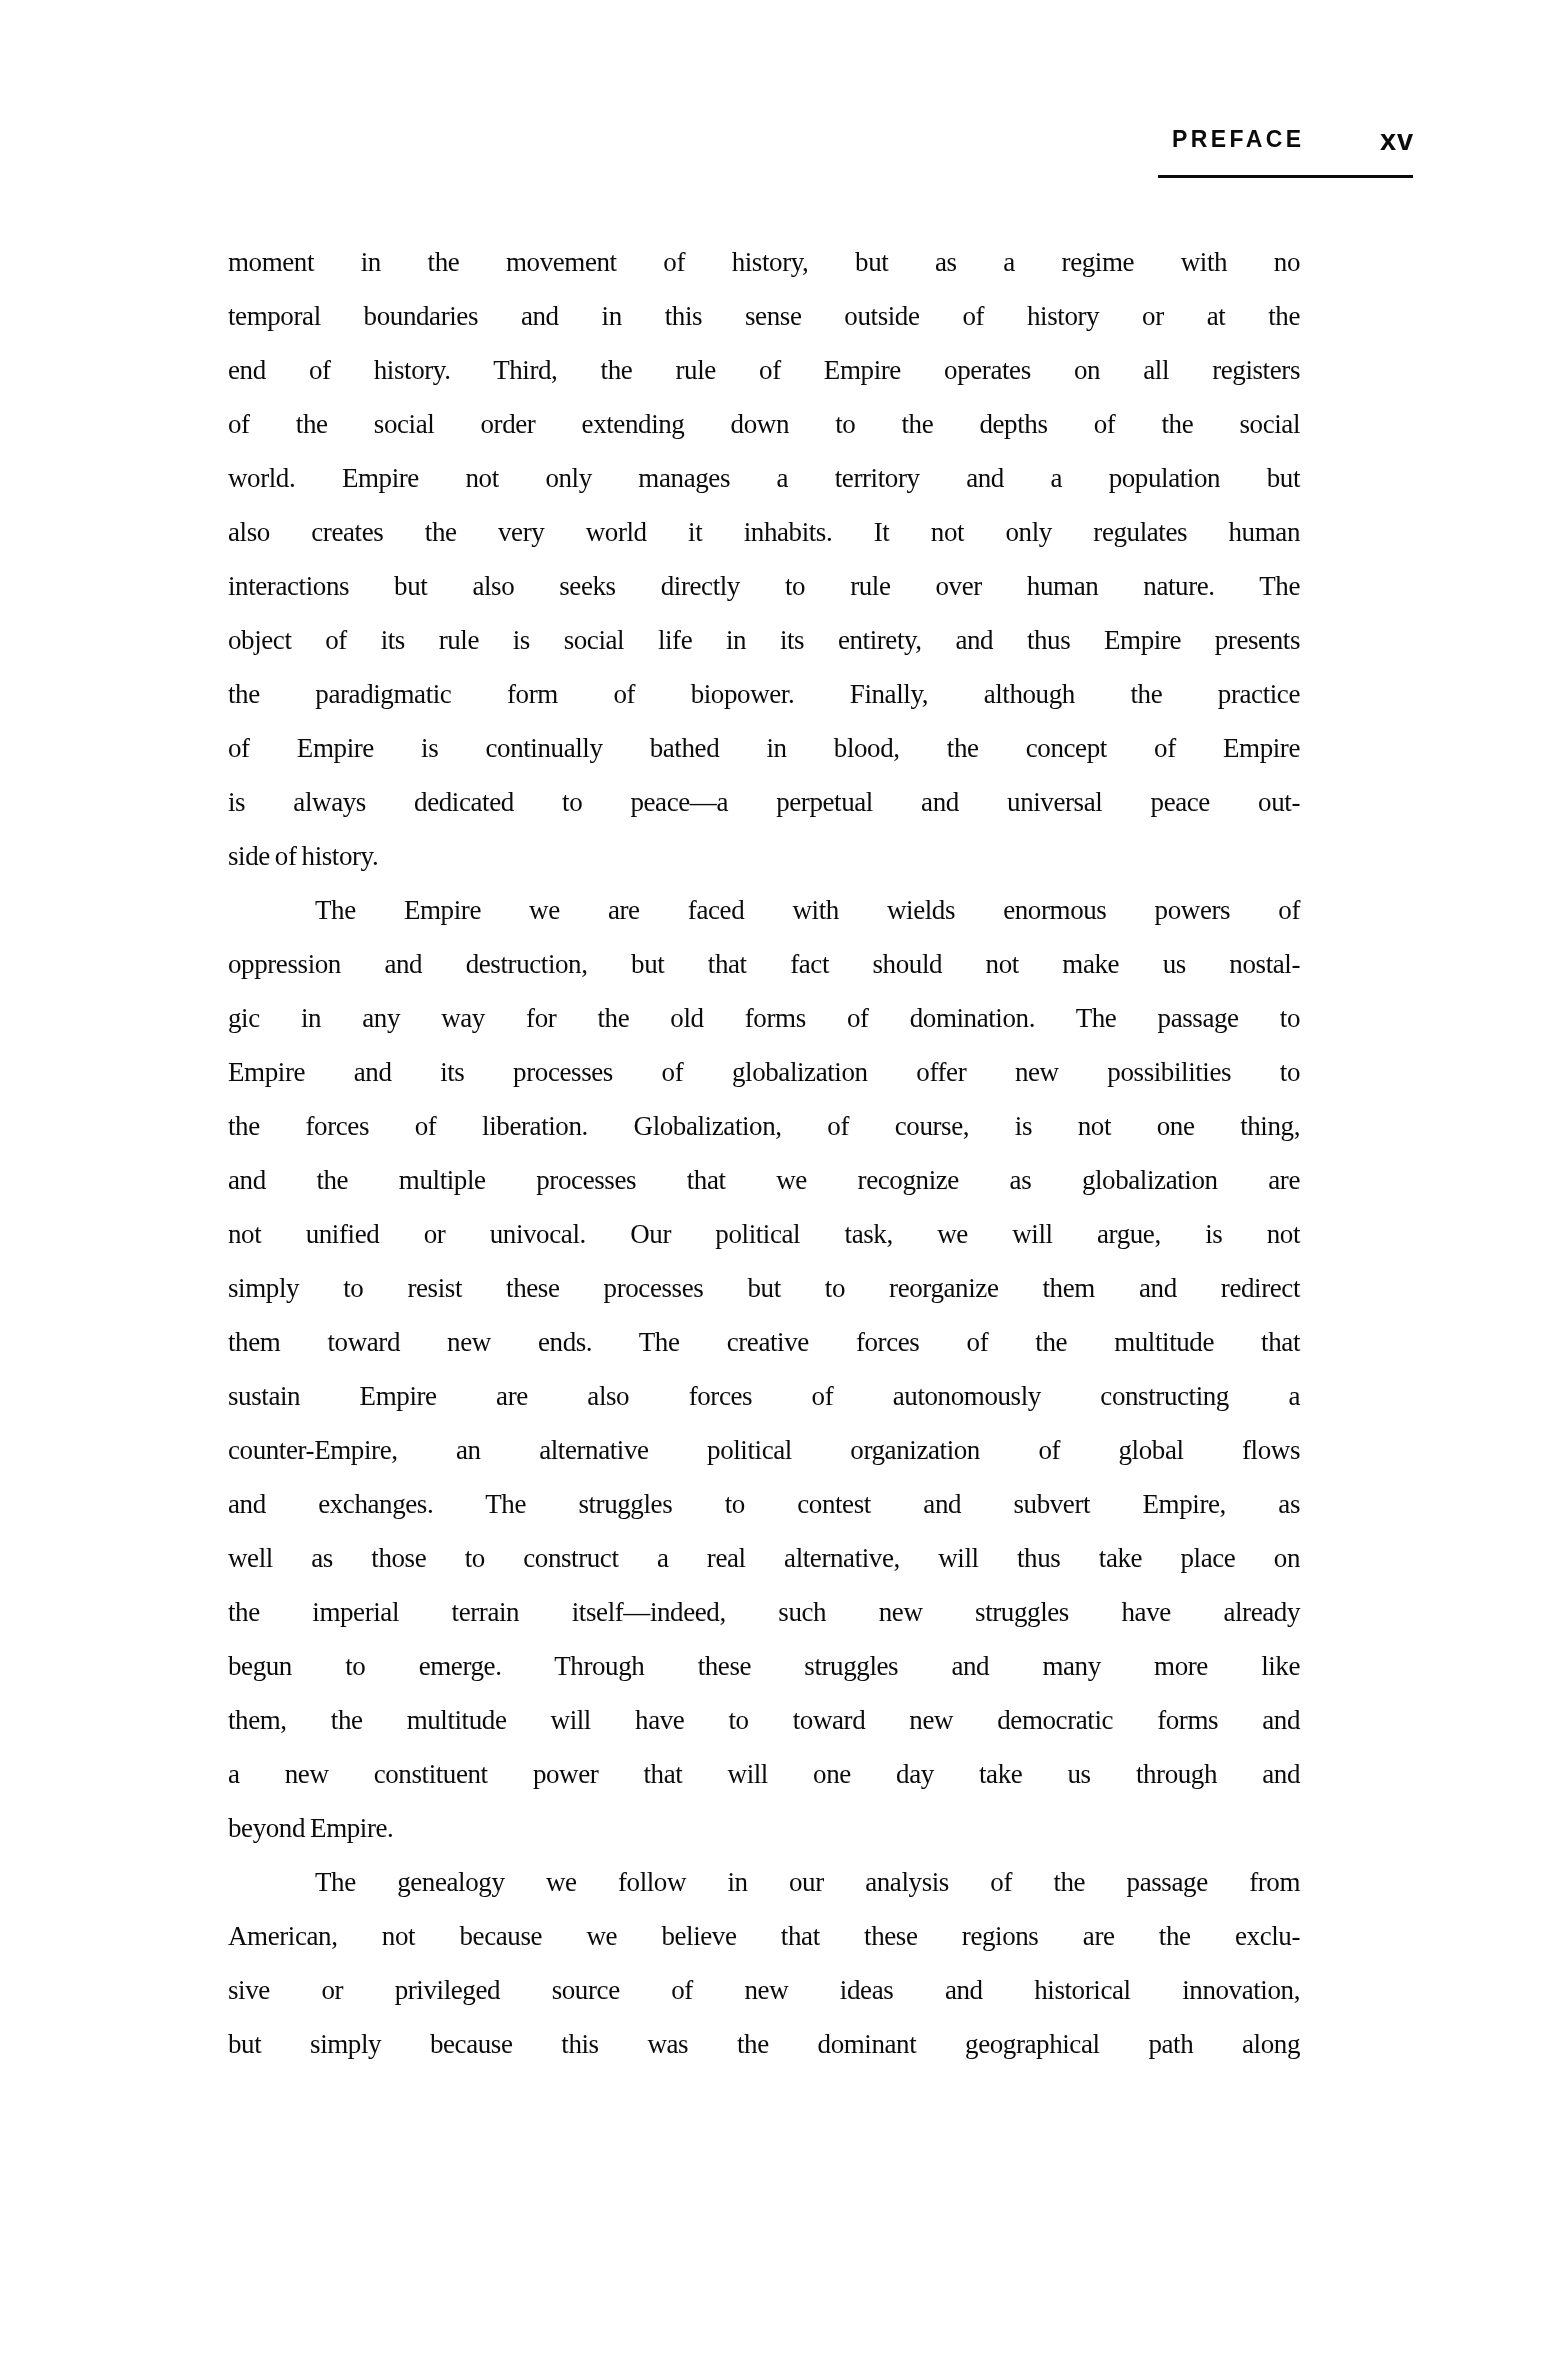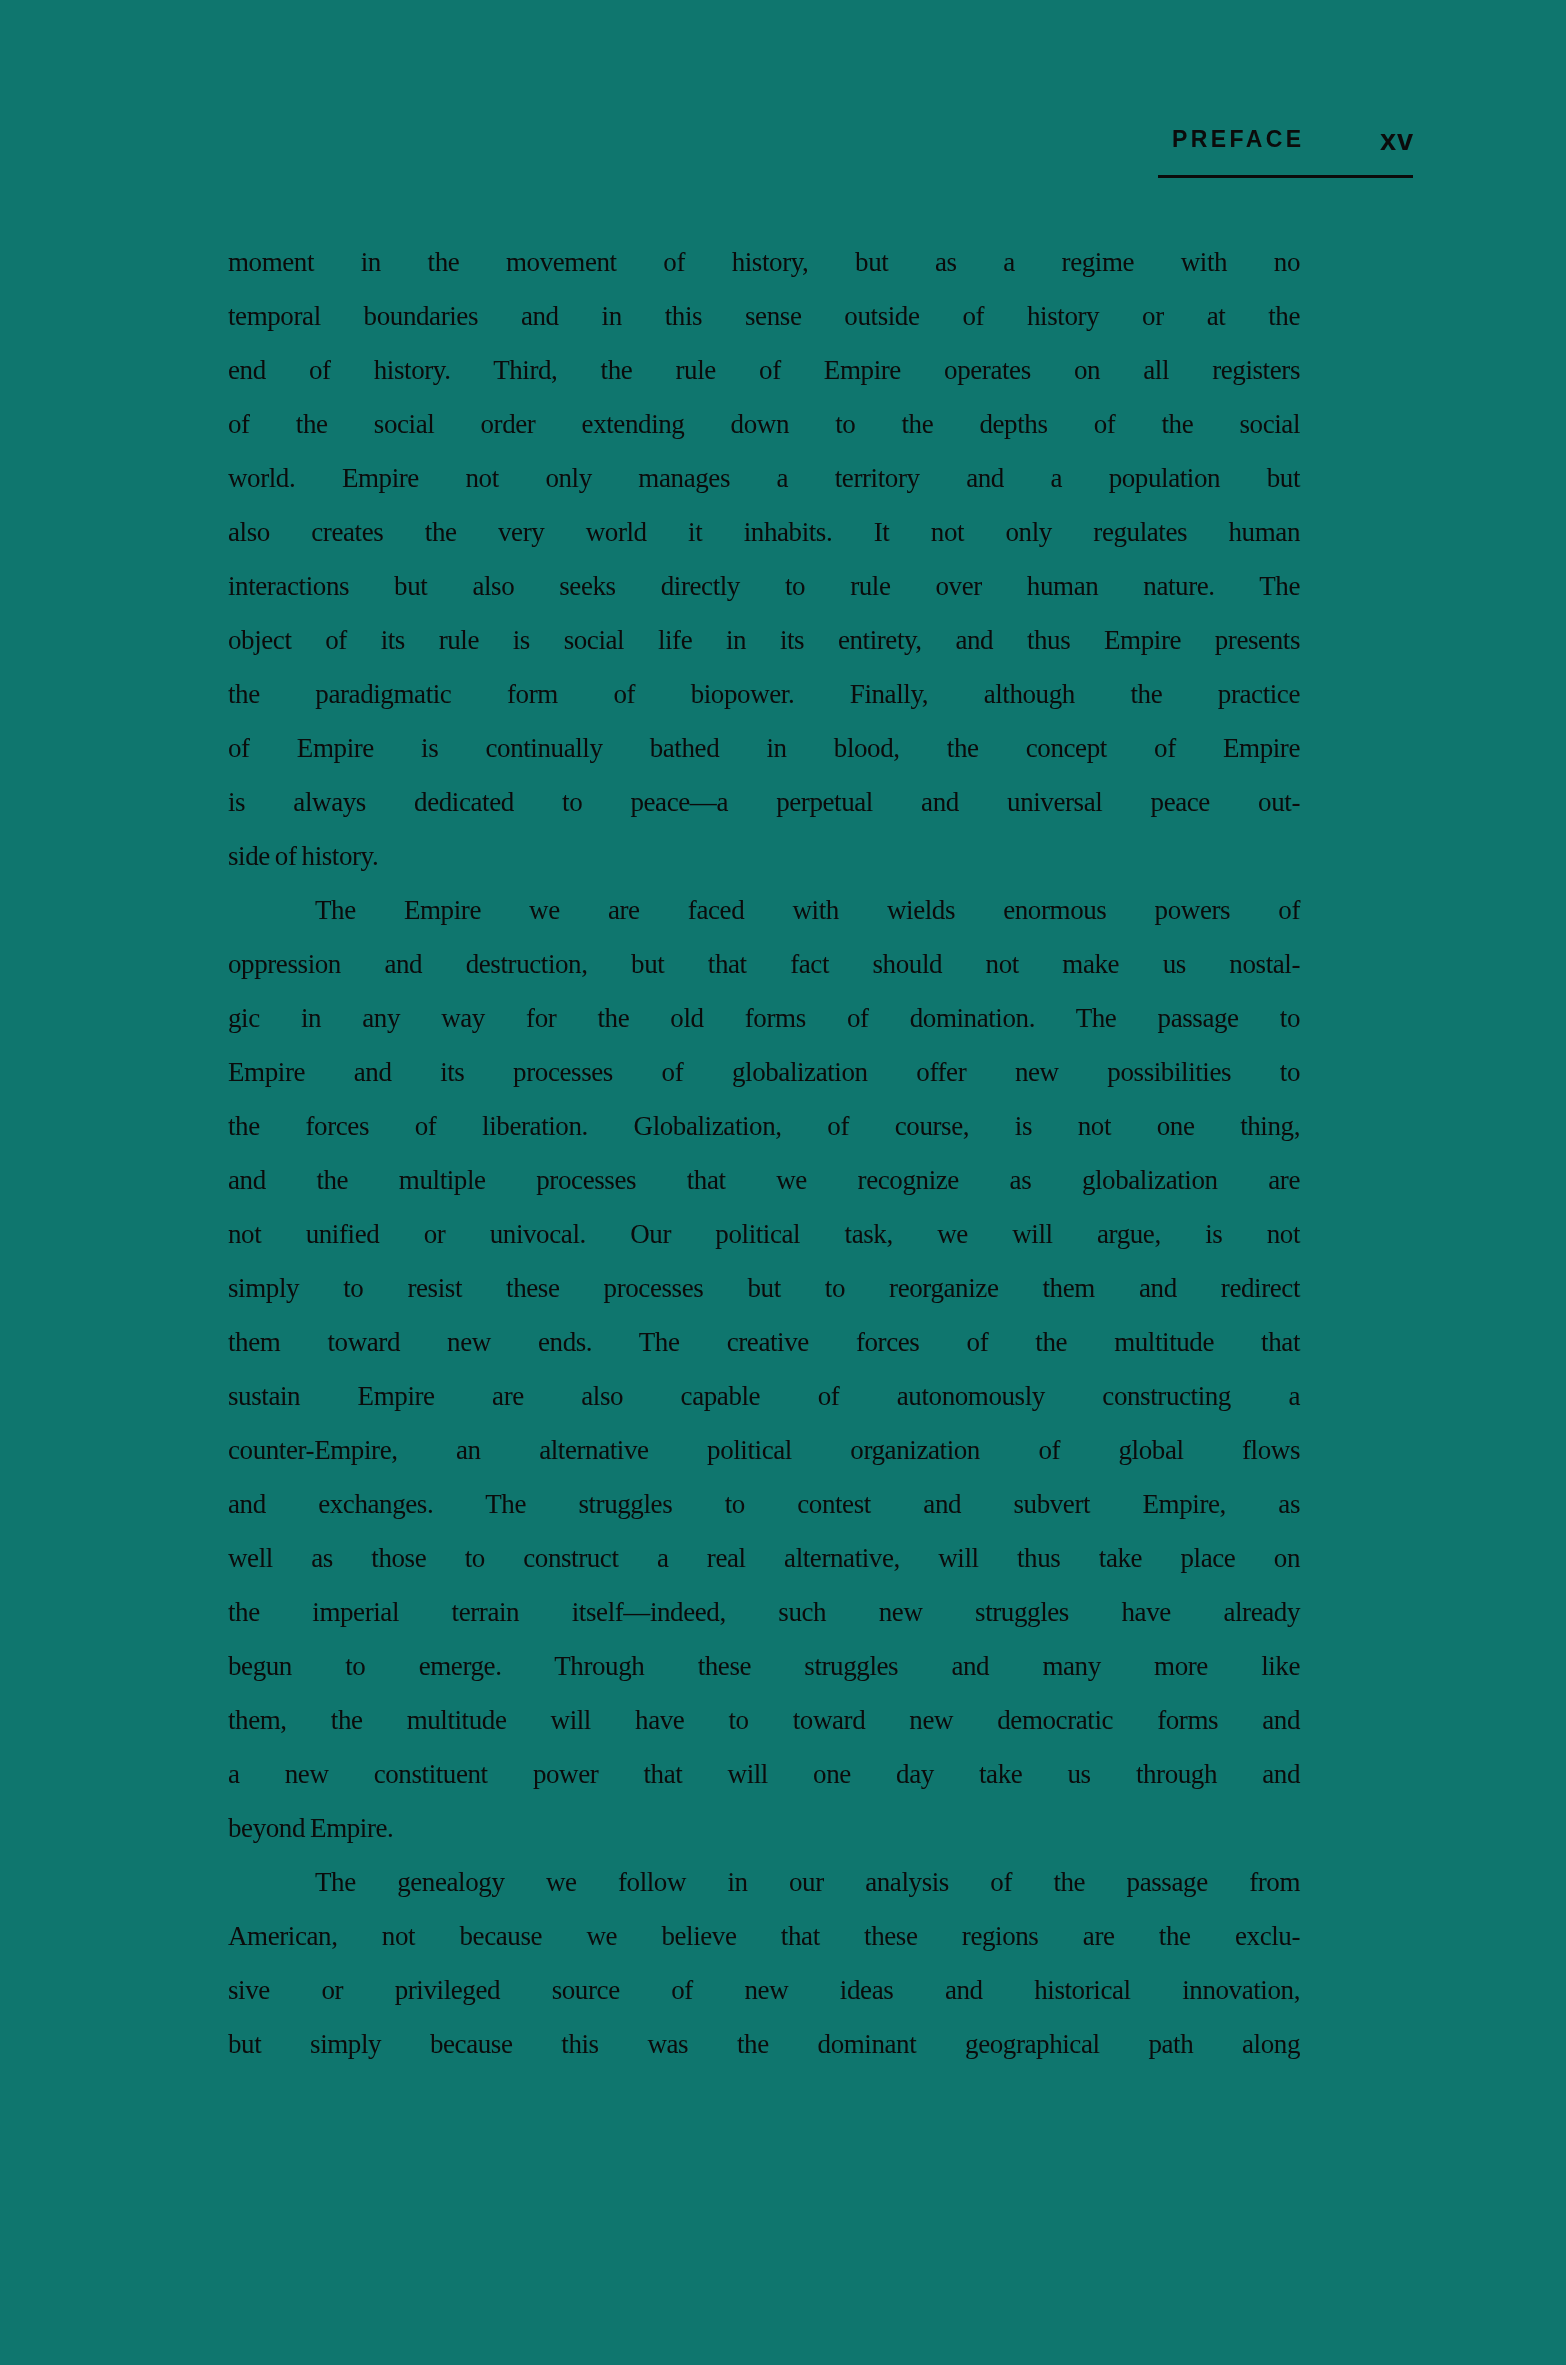--- a/index.html
+++ b/index.html
@@ -4,21 +4,21 @@
 <style>
   html, body {
     margin: 0;
     padding: 0;
     background: #e8e8e8;
   }
   .page {
     position: relative;
     width: 1567px;
     height: 2366px;
-    background: #0f766e;
+    background: #ffffff;
     color: #0b0b0b;
     overflow: hidden;
     font-family: "Liberation Serif", "DejaVu Serif", serif;
   }
   
   .running-head {
     position: absolute;
     left: 1172px;
     top: 128px;
     font-family: "Liberation Sans", sans-serif;
@@ -101,21 +101,21 @@
       <div class="line para-end">side of history.</div>
       <div class="line indent">The Empire we are faced with wields enormous powers of</div>
       <div class="line">oppression and destruction, but that fact should not make us nostal-</div>
       <div class="line">gic in any way for the old forms of domination. The passage to</div>
       <div class="line">Empire and its processes of globalization offer new possibilities to</div>
       <div class="line">the forces of liberation. Globalization, of course, is not one thing,</div>
       <div class="line">and the multiple processes that we recognize as globalization are</div>
       <div class="line">not unified or univocal. Our political task, we will argue, is not</div>
       <div class="line">simply to resist these processes but to reorganize them and redirect</div>
       <div class="line">them toward new ends. The creative forces of the multitude that</div>
-      <div class="line">sustain Empire are also capable of autonomously constructing a</div>
+      <div class="line">sustain Empire are also forces of autonomously constructing a</div>
       <div class="line">counter-Empire, an alternative political organization of global flows</div>
       <div class="line">and exchanges. The struggles to contest and subvert Empire, as</div>
       <div class="line">well as those to construct a real alternative, will thus take place on</div>
       <div class="line">the imperial terrain itself—indeed, such new struggles have already</div>
       <div class="line">begun to emerge. Through these struggles and many more like</div>
       <div class="line">them, the multitude will have to toward new democratic forms and</div>
       <div class="line">a new constituent power that will one day take us through and</div>
       <div class="line para-end">beyond Empire.</div>
       <div class="line indent">The genealogy we follow in our analysis of the passage from</div>
       <div class="line">American, not because we believe that these regions are the exclu-</div>

